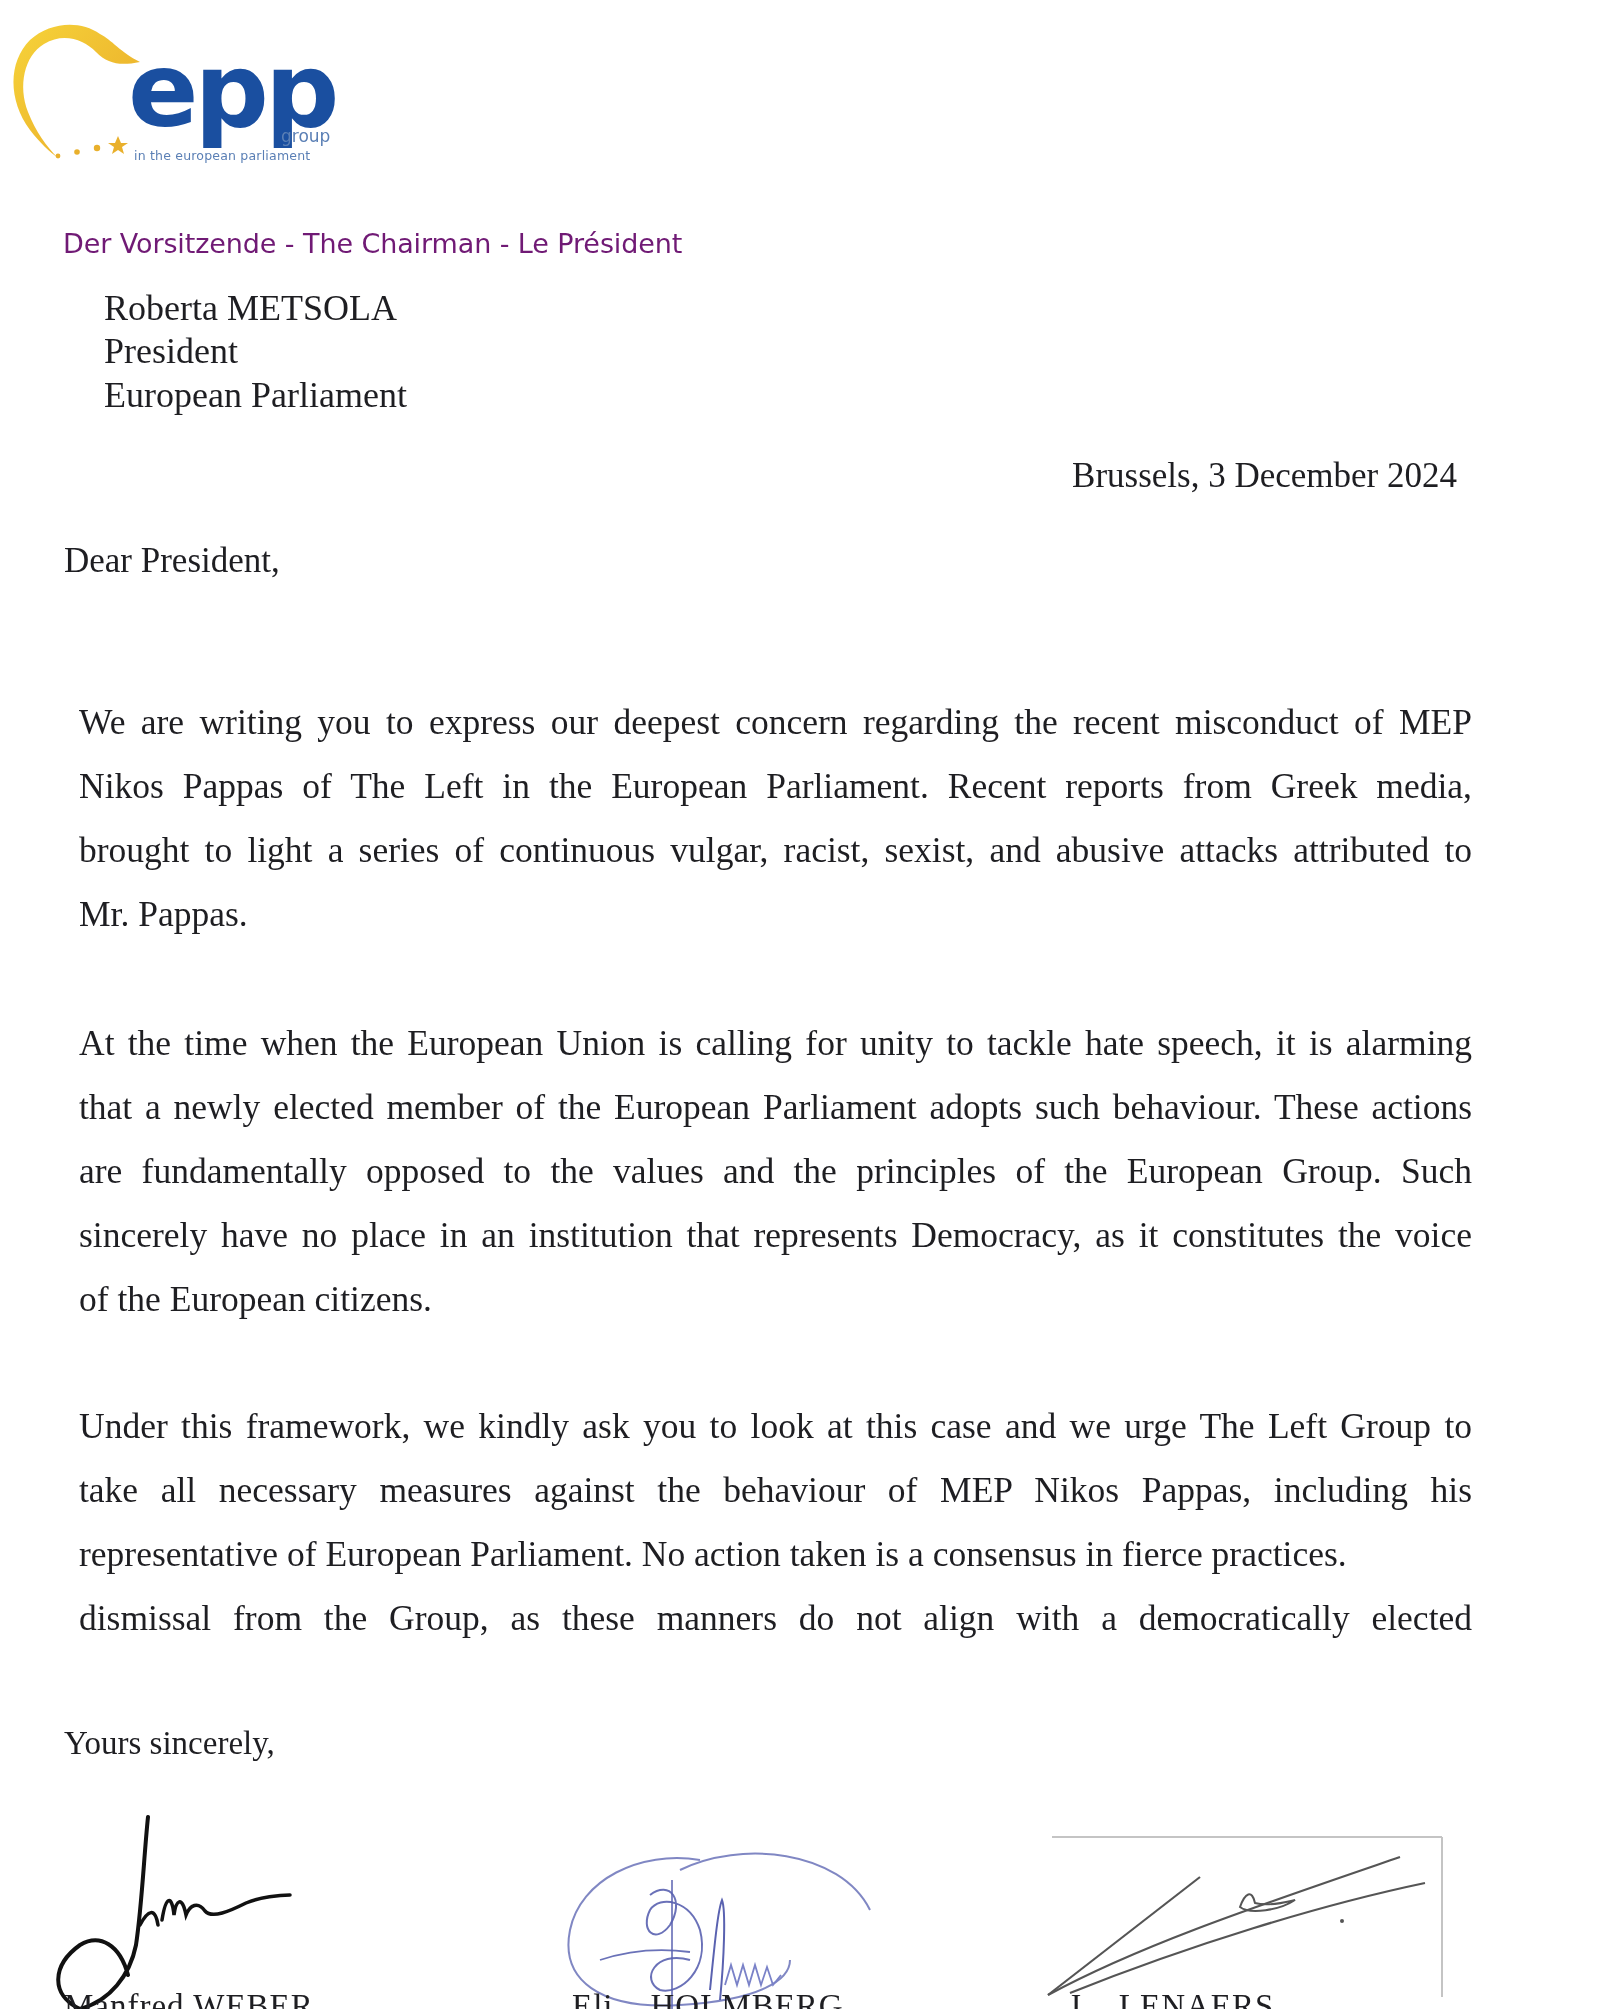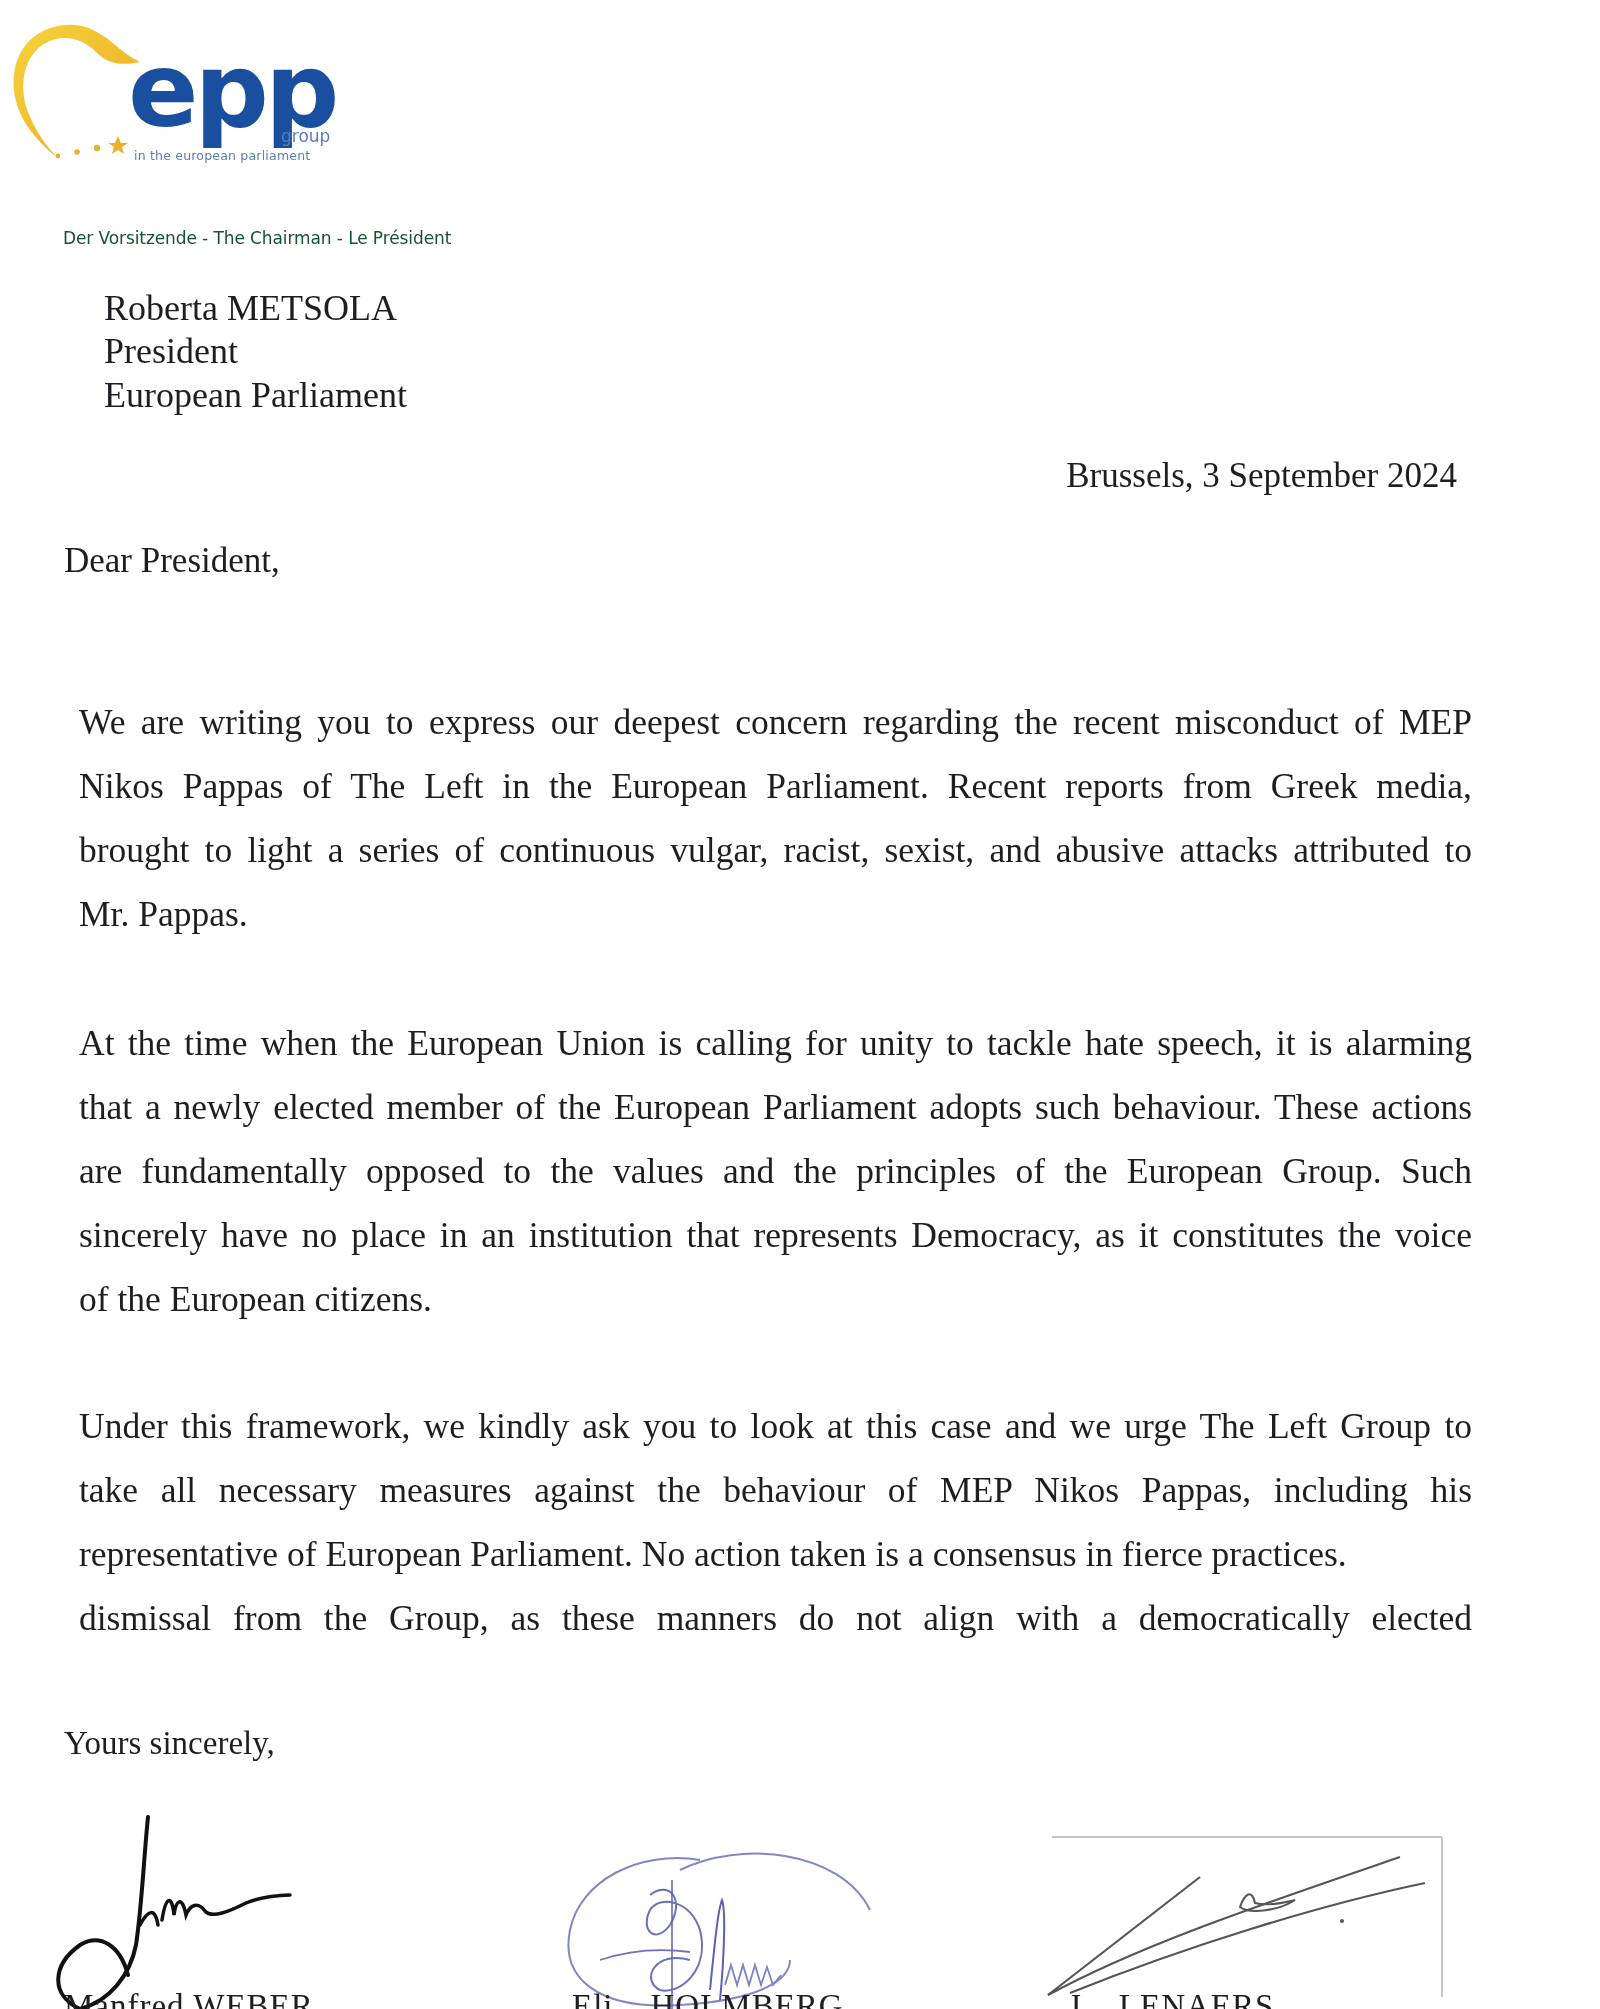--- a/index.html
+++ b/index.html
@@ -8,21 +8,21 @@
   .sans { font-family: "DejaVu Sans", "Liberation Sans", sans-serif; }
   .abs { position: absolute; }
 
   
   #logo { left: 0; top: 0; width: 360px; height: 180px; }
   .epp-word { left: 128px; top: 38px; font-family: "DejaVu Sans", sans-serif; font-weight: bold;
               font-size: 104px; letter-spacing: -4px; color: #1a4fa0; line-height: 1; }
   .epp-group { left: 281px; top: 128px; font-size: 17px; color: #5a7fb5; line-height: 1; }
   .epp-sub { left: 134px; top: 150px; font-size: 12.5px; color: #5a7fb5; line-height: 1; letter-spacing: 0.2px; }
 
-  .chairman { left: 63px; top: 228px; font-size: 17px; color: #14532d; line-height: 1.2; letter-spacing: -0.1px; }
+  .chairman { left: 63px; top: 228px; font-size: 27px; color: #701a75; line-height: 1.2; letter-spacing: -0.1px; }
 
   .addr { left: 64px; font-size: 36px; line-height: 1; margin-left: 40px; }
   .date { right: 143px; top: 458px; font-size: 35px; line-height: 1; }
   .salutation { left: 64px; top: 543px; font-size: 35px; line-height: 1; }
 
   .para { left: 64px; width: 1393px; font-size: 35.5px; line-height: 64px; text-align: justify; margin: 15px; }
   .para .line { display: block; text-align: justify; text-align-last: justify; white-space: nowrap; height: 64px; }
   .para .line.last { text-align-last: left; }
 
   .closing { left: 64px; top: 1727px; font-size: 33px; line-height: 1; }
@@ -54,21 +54,21 @@
   <div class="abs sans epp-group">group</div>
   <div class="abs sans epp-sub">in the european parliament</div>
 </div>
 
 <div class="abs sans chairman">Der Vorsitzende - The Chairman - Le Président</div>
 
 <div class="abs serif addr" style="top:290px">Roberta METSOLA</div>
 <div class="abs serif addr" style="top:333px">President</div>
 <div class="abs serif addr" style="top:377px">European Parliament</div>
 
-<div class="abs serif date">Brussels, 3 September 2024</div>
+<div class="abs serif date">Brussels, 3 December 2024</div>
 
 <div class="abs serif salutation">Dear President,</div>
 
 <div class="abs serif para" style="top:675px">
   <span class="line">We are writing you to express our deepest concern regarding the recent misconduct of MEP</span>
   <span class="line">Nikos Pappas of The Left in the European Parliament. Recent reports from Greek media,</span>
   <span class="line">brought to light a series of continuous vulgar, racist, sexist, and abusive attacks attributed to</span>
   <span class="line last">Mr. Pappas.</span>
 </div>
 

